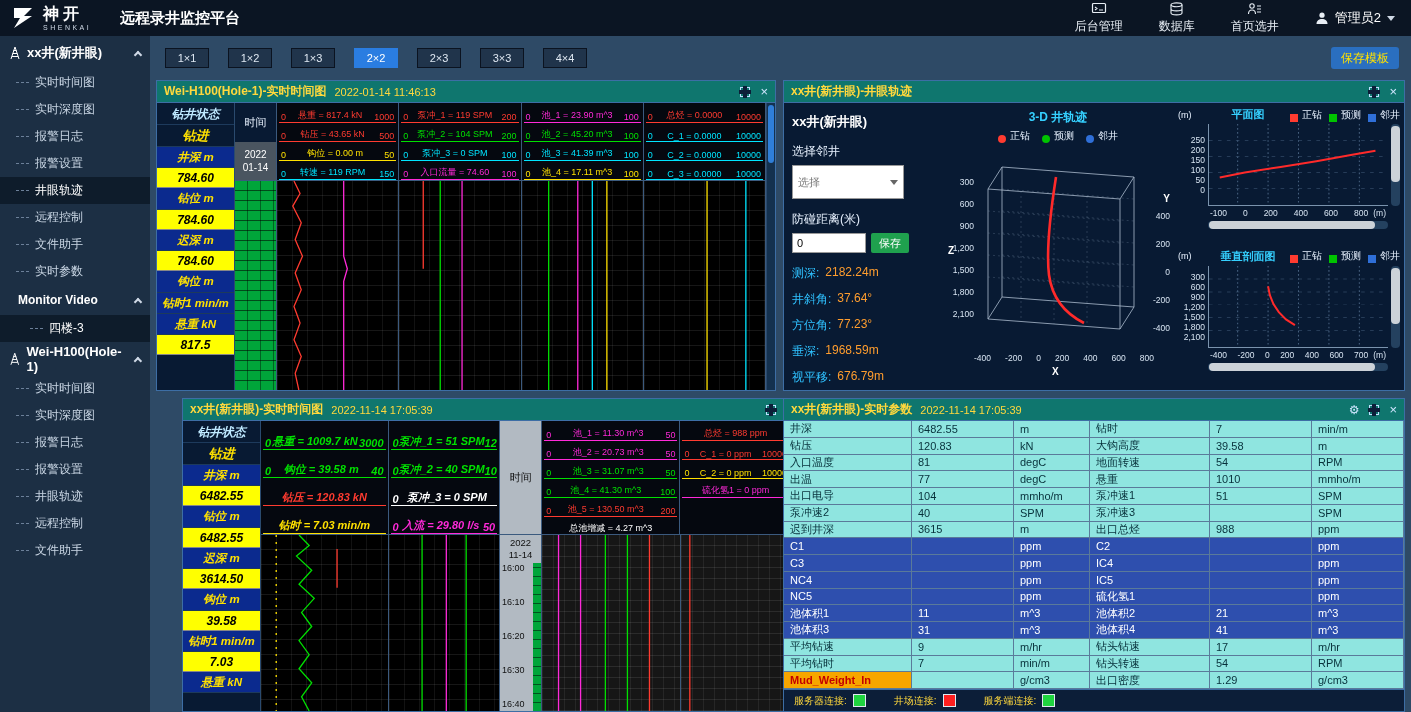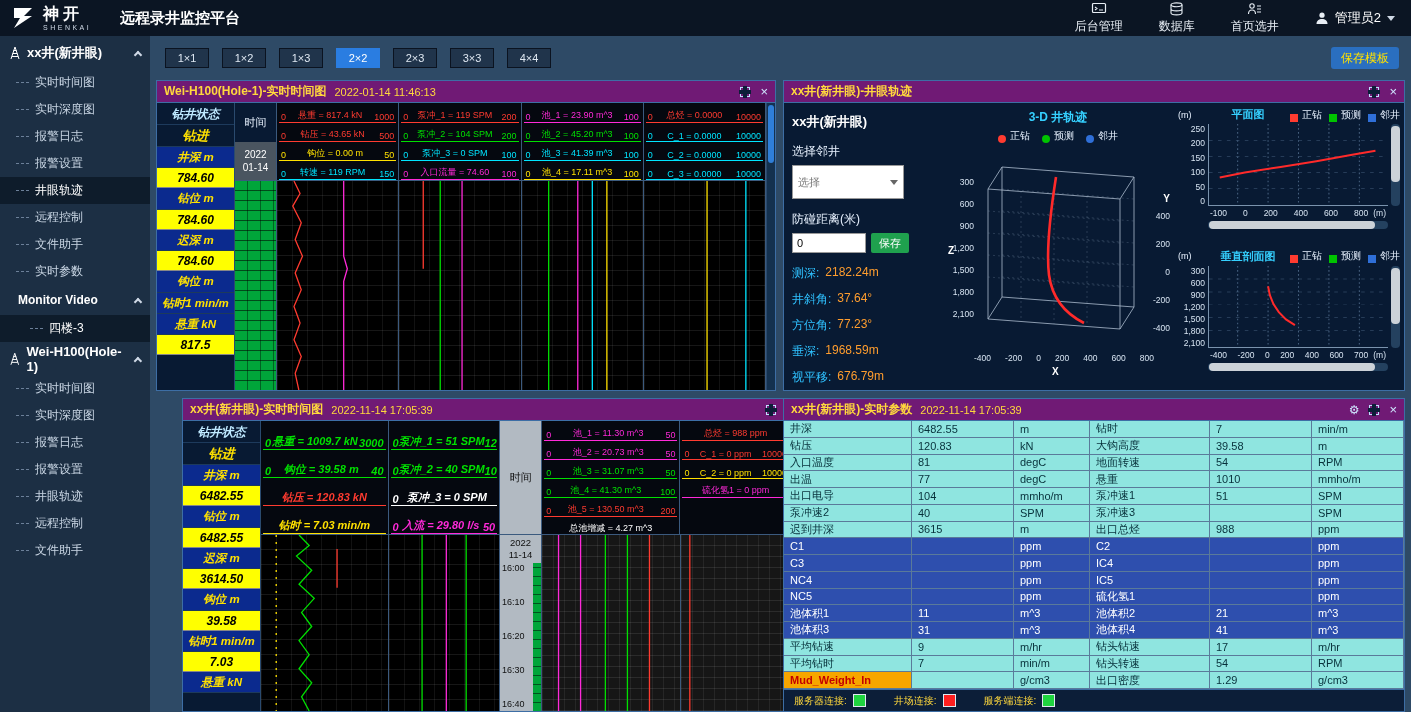--- a/index.html
+++ b/index.html
@@ -34,21 +34,21 @@
   .layout-btn { width:44px; height:20px; background:#20344b; border:1px solid #0b1320; color:#dfe8f2; font-size:11px; display:flex; align-items:center; justify-content:center; cursor:pointer; }
   .layout-btn.active { background:#2a7de1; color:#fff; border-color:#2a7de1; }
   .save-template { margin-left:auto; margin-right:12px; height:22px; padding:0 10px; background:#2a6fc0; color:#ffe100; font-size:12px; border-radius:3px; display:flex; align-items:center; cursor:pointer; }
 
   
   .panel { position:absolute; display:flex; flex-direction:column; border:1px solid #3d6ea5; background:#081a33; }
   .panel-tl { left:156px; top:80px; width:620px; height:311px; }
   .panel-tr { left:783px; top:80px; width:622px; height:311px; }
   .panel-bl { left:156px; top:398px; width:620px; height:314px;margin-left:26px; }
   .panel-br { left:783px; top:398px; width:622px; height:314px; }
-  .panel-titlebar { height:22px; background:#701a75; display:flex; align-items:center; gap:8px; padding:0 7px; border-bottom:1px solid #3d6ea5; flex:none; }
+  .panel-titlebar { height:22px; background:#0f766e; display:flex; align-items:center; gap:8px; padding:0 7px; border-bottom:1px solid #3d6ea5; flex:none; }
   .panel-title { color:#ffd83d; font-size:12px; font-weight:bold; white-space:nowrap; }
   .panel-time { color:#ffd83d; font-size:11px; }
   .tb-icons { margin-left:auto; display:flex; align-items:center; gap:10px; }
   .icon-expand { width:10px; height:10px; border:1px solid #bfe0ff; position:relative; cursor:pointer; }
   .icon-expand::before { content:""; position:absolute; left:2px; right:2px; top:-2px; bottom:-2px; background:#0c1e38; }
   .icon-expand::after { content:""; position:absolute; top:2px; bottom:2px; left:-2px; right:-2px; background:#0c1e38; }
   .icon-close { color:#cfe6ff; font-size:13px; line-height:1; cursor:pointer; }
   .icon-close::before { content:"×"; }
   .icon-gear { color:#cfe6ff; font-size:12px; line-height:1; cursor:pointer; }
   .icon-gear::before { content:"⚙"; }
@@ -118,21 +118,21 @@
   .xticks3d { position:absolute; left:30px; right:18px; bottom:14px; display:flex; justify-content:space-between; color:#d7e4f2; font-size:8.5px; }
   .ax { position:absolute; color:#fff; font-size:10px; font-weight:bold; }
 
   .traj-right { position:absolute; left:394px; top:2px; right:4px; bottom:2px; display:flex; flex-direction:column; }
   .mini-chart { flex:1; position:relative; padding-top:2px; }
   .mc-header { display:flex; align-items:center; height:15px; }
   .mc-unit { color:#e8f2ff; font-size:9px; width:28px; }
   .mc-title { color:#35d0ff; font-size:11px; font-weight:bold; flex:1; text-align:center; }
   .mc-legend { display:flex; gap:7px; }
   .mc-row { display:flex; margin-top:2px; }
-  .mc-yticks { width:30px; flex:none; display:flex; flex-direction:column; justify-content:space-between; align-items:flex-end; padding-right:3px; color:#d7e4f2; font-size:8.5px; }
+  .mc-yticks { width:30px; flex:none; display:flex; flex-direction:column; justify-content:center; align-items:flex-end; padding-right:3px; color:#d7e4f2; font-size:8.5px; }
   .mc-plot { flex:1; position:relative; border-left:1px solid #7a93ad; border-bottom:1px solid #7a93ad; height:82px; }
   .mc-plot svg.grid { position:absolute; inset:0; width:100%; height:100%; }
   .mc-vscroll { width:9px; flex:none; margin-left:3px; background:#24415f; border-radius:4px; position:relative; }
   .mc-vscroll .thumb { position:absolute; left:0; right:0; top:2px; height:56px; background:#ccd2d8; border-radius:4px; }
   .mc-xticks { display:flex; justify-content:space-between; margin:2px 14px 0 32px; color:#d7e4f2; font-size:8.5px; }
   .mc-hscroll { height:8px; background:#24415f; border-radius:4px; margin:3px 12px 0 30px; position:relative; }
   .mc-hscroll .thumb { position:absolute; top:0; bottom:0; left:1px; width:92%; background:#ccd2d8; border-radius:4px; }
 
   
   .param-table { position:absolute; left:0; right:0; top:0; bottom:22px; display:flex; flex-direction:column; }
@@ -296,21 +296,21 @@
       </div>
 
       <div class="tree-item">
         <span class="dash"></span>
         <span>文件助手</span>
       </div>
     </div>
 </div>
 
 <div class="toolbar">
-  <div style="display:flex;gap:13px;">
+  <div style="display:flex;gap:19px;">
 
       <div class="layout-btn">1×1</div>
 
       <div class="layout-btn">1×2</div>
 
       <div class="layout-btn">1×3</div>
 
       <div class="layout-btn active">2×2</div>
 
       <div class="layout-btn">2×3</div>

